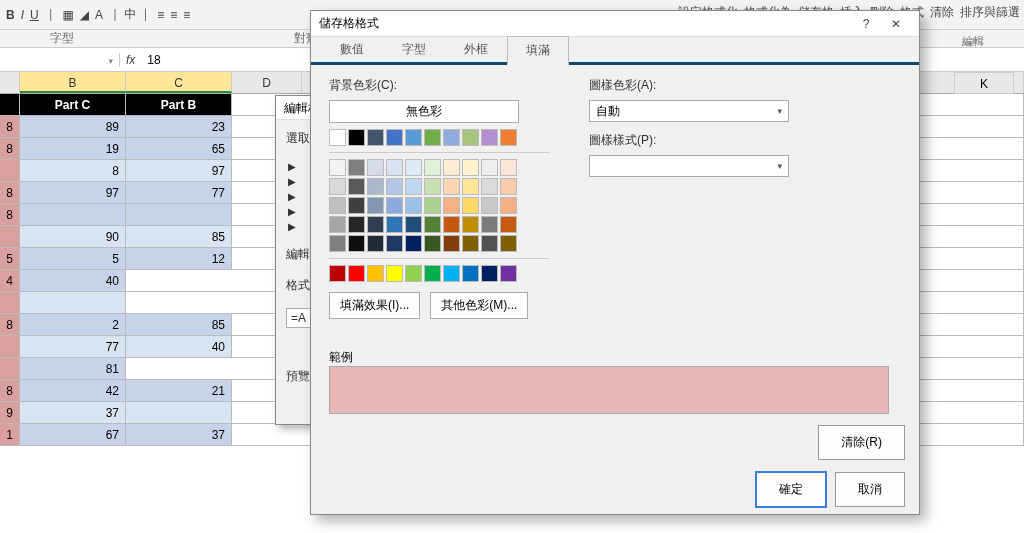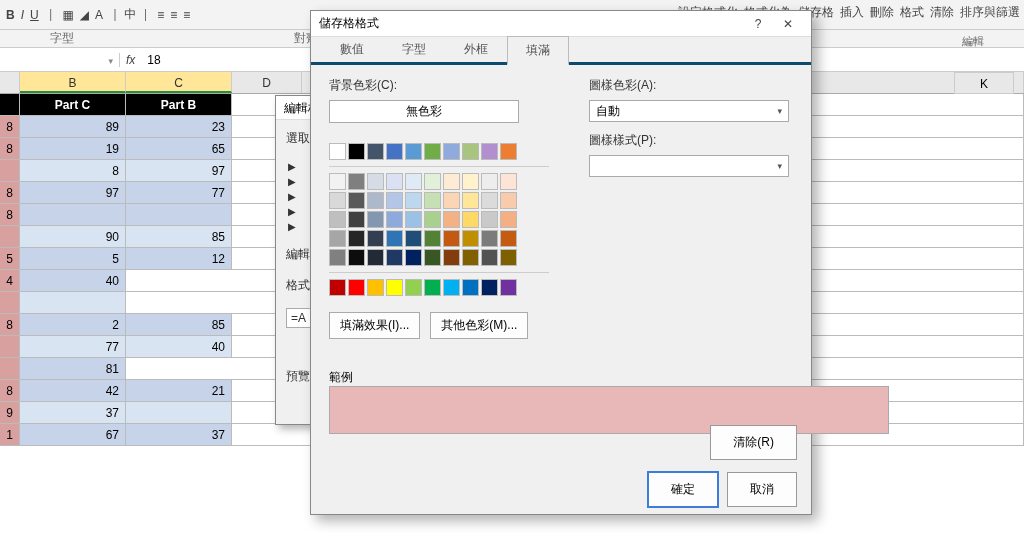--- a/index.html
+++ b/index.html
@@ -41,40 +41,40 @@
   
   .dlg-back { position: absolute; left: 275px; top: 95px; width: 420px; height: 330px; background: #f0f0f0; border: 1px solid #888; box-shadow: 4px 4px 8px rgba(0,0,0,0.3); }
   .dlg-back .title { height: 24px; line-height: 24px; padding: 0 8px; background: #fff; border-bottom: 1px solid #ddd; font-size: 12px; }
   .dlg-back .content { padding: 10px; font-size: 12px; color: #333; }
   .dlg-back .content > div { margin-bottom: 14px; }
   .arrows { display: flex; flex-direction: column; gap: 4px; margin: 6px 0 14px 2px; }
   .arrows span { font-size: 10px; }
   .inputish { background: #fff; border: 1px solid #aaa; padding: 2px 4px; width: 120px; display: inline-block; }
 
   
-  .dlg { position: absolute; left: 310px; top: 10px; width: 502px; height: 505px; background: #f0f0f0; border: 1px solid #888; box-shadow: 6px 6px 12px rgba(0,0,0,0.3); }
+  .dlg { position: absolute; left: 310px; top: 10px; width: 610px; height: 505px; background: #f0f0f0; border: 1px solid #888; box-shadow: 6px 6px 12px rgba(0,0,0,0.3); }
   .dlg .titlebar { height: 26px; background: #fff; border-bottom: 1px solid #ddd; display: flex; align-items: center; padding: 0 8px; }
   .dlg .titlebar .ttl { flex: 1; }
   .dlg .titlebar .wbtn { width: 30px; text-align: center; cursor: pointer; color: #444; }
   .dlg .tabs { display: flex; height: 28px; align-items: center; padding: 0 10px; border-bottom: 3px solid #0c4a6e; background: #f0f0f0; }
   .dlg .tab { padding: 5px 18px; border: 1px solid transparent; color: #555; cursor: pointer; }
   .dlg .tab.active { background: #f0f0f0; border: 1px solid #bbb; border-bottom-color: #f0f0f0; position: relative; top: 1px; }
   .dlg .body { padding: 12px 18px; }
   .section-lbl { margin-bottom: 6px; color: #333; }
   .row-flex { display: flex; gap: 40px; }
   .left-col { width: 220px; }
   .right-col { flex: 1; }
 
-  .nocolor { border: 1px solid #aaa; width: 190px; text-align: center; padding: 2px 0; margin-bottom: 20px; background: #fff; }
+  .nocolor { border: 1px solid #aaa; width: 190px; text-align: center; padding: 2px 0; margin-bottom: 6px; background: #fff; }
   .palette { display: flex; flex-direction: column; gap: 2px; margin-bottom: 8px; }
   .prow { display: flex; gap: 2px; }
   .sw { width: 17px; height: 17px; border: 1px solid #bbb; cursor: pointer; }
   .sep { height: 1px; background: #ccc; margin: 4px 0; }
 
-  .btns-row { display: flex; gap: 10px; margin-top: 16px; }
+  .btns-row { display: flex; gap: 10px; margin-top: 10px; }
   .btn { border: 1px solid #aaa; background: #fdfdfd; padding: 4px 10px; cursor: pointer; }
 
   .combo { width: 200px; border: 1px solid #aaa; background: #fff; height: 22px; display: flex; align-items: center; justify-content: space-between; padding: 0 6px; cursor: pointer; }
   .combo .arr { font-size: 9px; color: #555; }
 
   .example-lbl { margin-top: 30px; }
   .example-box { width: 560px; height: 48px; border: 1px solid #aaa; background: #e8b8b8; }
 
   .dlg .footer { position: absolute; bottom: 0; left: 0; right: 0; height: 50px; display: flex; align-items: center; justify-content: flex-end; gap: 8px; padding: 0 14px; }
   .dlg .footer .clear-row { position: absolute; right: 14px; bottom: 54px; }

